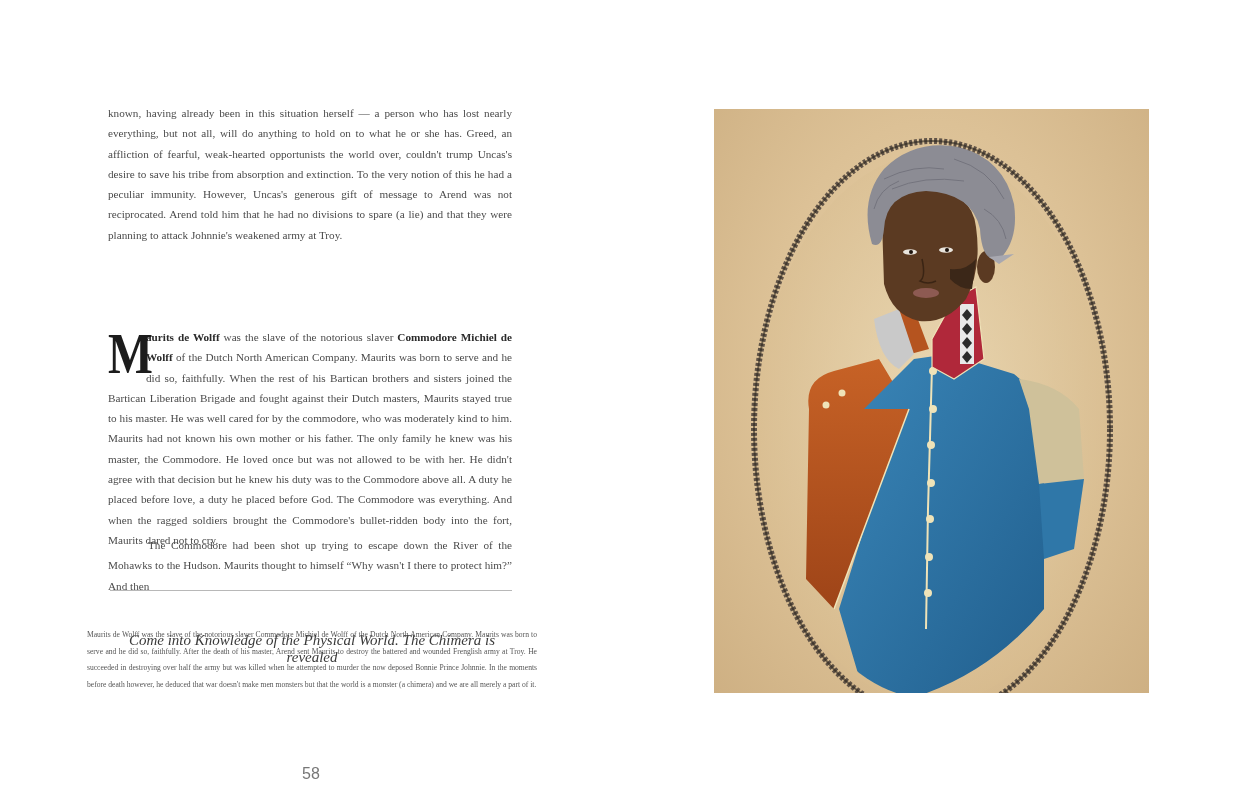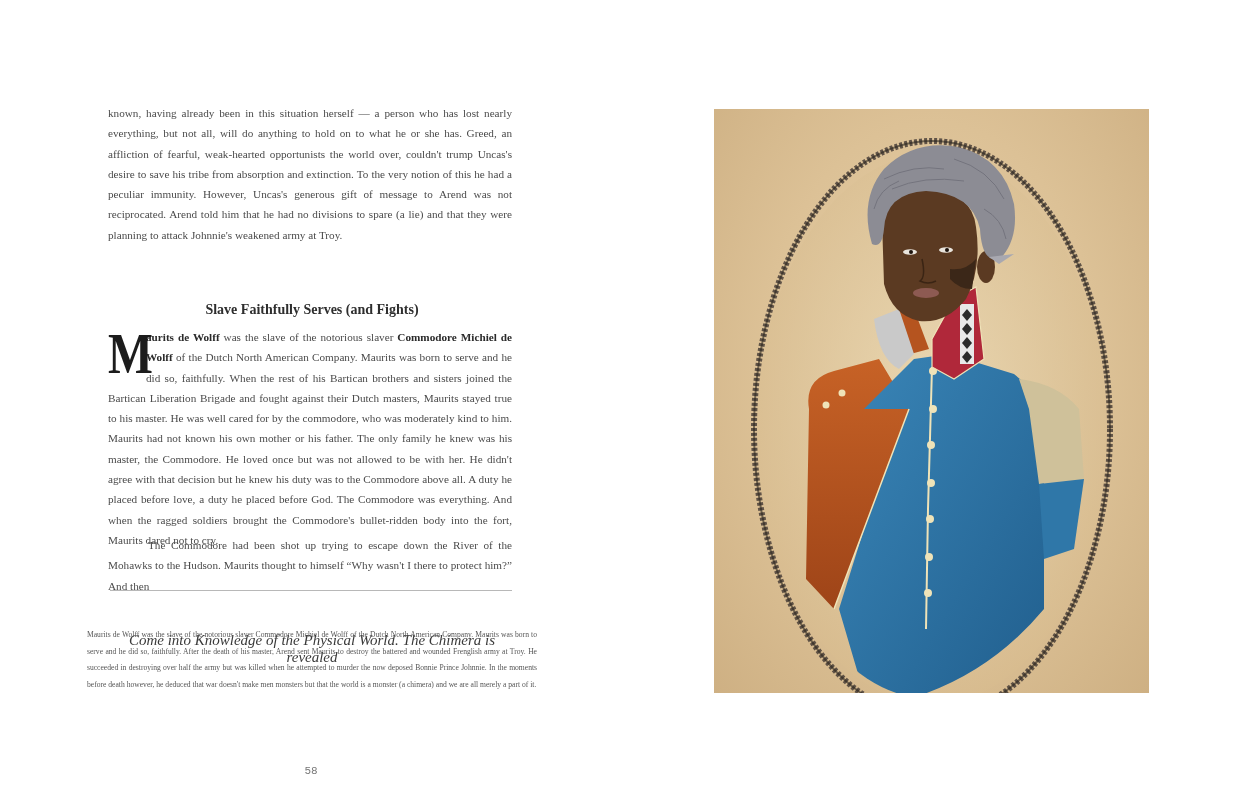--- a/index.html
+++ b/index.html
@@ -20,36 +20,35 @@
   .block3 { top: 327px; }
   .dropcap { float: left; font-family: "Liberation Serif", serif; font-size: 58px; line-height: 46px; height: 48px; margin: 4px 8px 0 0; color: #1c1c1c; font-weight: bold; transform: scaleX(0.82); transform-origin: left; width: 30px; }
   .bold { font-weight: bold; color: #2a2a2a; }
 
   .block4 { top: 535px; }
 
   .rule { position: absolute; left: 110px; width: 402px; top: 590px; height: 1px; background: #b8b8b8; }
   .caption-title { position: absolute; left: 110px; width: 404px; top: 600px; text-align: center; font-family: "Liberation Serif", serif; font-style: italic; font-size: 15px; color: #3a3a3a; margin-top: 32px; }
   .caption-body { position: absolute; left: 87px; width: 450px; top: 627px; font-family: Liberation Serif, serif; font-size: 7.6px; line-height: 16.5px; color: #555; text-align: justify; }
 
-  .page-number { position: absolute; left: 300px; top: 765px; width: 22px; text-align: center; font-family: Liberation Mono, monospace; font-size: 11px; color: #777; }
+  .page-number { position: absolute; left: 300px; top: 765px; width: 22px; text-align: center; font-family: Liberation Sans, sans-serif; font-size: 16px; color: #777; }
 
   .portrait { position: absolute; left: 93px; top: 109px; width: 435px; height: 584px; background: radial-gradient(ellipse at 50% 45%, #e7d2ab 0%, #dcc196 55%, #ceb083 100%); overflow: hidden; }
   .portrait svg { position: absolute; left: 0; top: 0; width: 435px; height: 584px; }
 </style>
 </head>
 <body>
 
 <div class="page-left">
 
   <div class="body-text block1">
     <p>known, having already been in this situation herself — a person who has lost nearly everything, but not all, will do anything to hold on to what he or she has. Greed, an affliction of fearful, weak-hearted opportunists the world over, couldn't trump Uncas's desire to save his tribe from absorption and extinction. To the very notion of this he had a peculiar immunity. However, Uncas's generous gift of message to Arend was not reciprocated. Arend told him that he had no divisions to spare (a lie) and that they were planning to attack Johnnie's weakened army at Troy.</p>
   </div>
 
 
-  <div class="section-heading">Slave Faithfully Serves (and Fights)</div>
 
   <div class="body-text block3">
     <p>
       <span class="dropcap">M</span><span class="bold">aurits de Wolff</span><span> was the slave of the notorious slaver </span><span class="bold">Commodore Michiel de Wolff</span><span> of the Dutch North American Company. Maurits was born to serve and he did so, faithfully. When the rest of his Bartican brothers and sisters joined the Bartican Liberation Brigade and fought against their Dutch masters, Maurits stayed true to his master. He was well cared for by the commodore, who was moderately kind to him. Maurits had not known his own mother or his father. The only family he knew was his master, the Commodore. He loved once but was not allowed to be with her. He didn't agree with that decision but he knew his duty was to the Commodore above all. A duty he placed before love, a duty he placed before God. The Commodore was everything. And when the ragged soldiers brought the Commodore's bullet-ridden body into the fort, Maurits dared not to cry.</span>
     </p>
   </div>
 
   <div class="body-text block4">
     <p class="indent">The Commodore had been shot up trying to escape down the River of the Mohawks to the Hudson. Maurits thought to himself “Why wasn't I there to protect him?” And then</p>
   </div>

